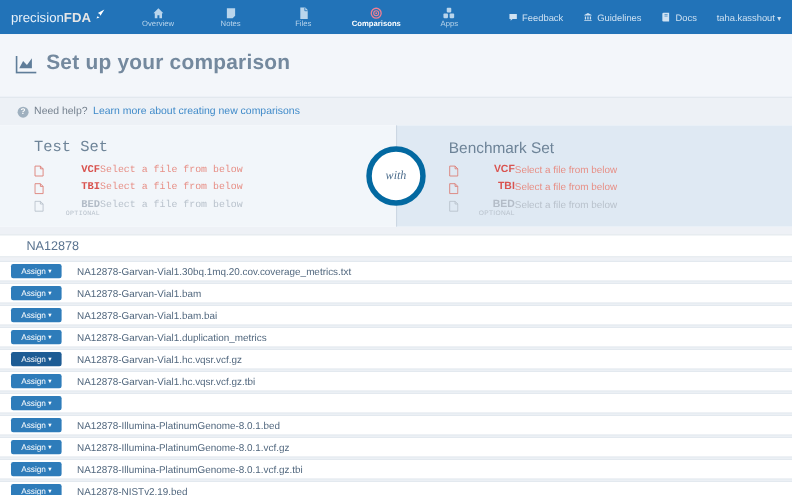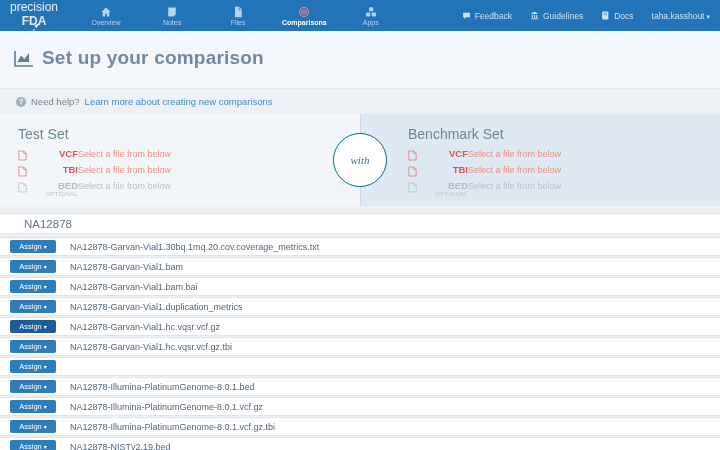--- a/index.html
+++ b/index.html
@@ -6,21 +6,21 @@
     --navbar-bg:#2273b8; --accent-blue:#2e7cba; --accent-blue-dark:#1d5c94;
     --link-blue:#3f8ac9; --danger-red:#d9534f; --salmon:#e78f86;
     --muted-gray:#b3bcc7; --heading-gray:#74899e;
   }
   *{box-sizing:border-box;margin:0;padding:0;}
   html,body{width:720px;height:450px;overflow:hidden;}
   body{font-family:"Liberation Sans","DejaVu Sans",sans-serif;background:#eef1f6;position:relative;}
 
   
   .navbar{height:31px;background:var(--navbar-bg);display:flex;align-items:center;padding:0 10px;color:#cfe2f2;}
-  .brand{display:flex;align-items:center;font-size:12px;color:#e8f1f9;margin-right:26px;cursor:pointer;flex-direction:column;}
+  .brand{display:flex;align-items:center;font-size:12px;color:#e8f1f9;margin-right:26px;cursor:pointer;}
   .brand b{color:#e5e5e5;}
   .brand svg{margin-left:2px;margin-top:-6px;}
   .nav-main{display:flex;align-items:flex-start;gap:22px;height:100%;}
   .nav-item{display:flex;flex-direction:column;align-items:center;justify-content:center;height:31px;min-width:44px;
     color:#b9d5ec;font-size:7px;cursor:pointer;}
   .nav-item svg{width:12px;height:12px;margin-bottom:1px;}
   .nav-item.active{color:#fff;font-weight:bold;}
   .nav-item.active .bullseye{color:#ef7f93;}
   .nav-right{margin-left:auto;display:flex;align-items:center;gap:18px;font-size:8.5px;color:#cfe2f2;}
   .nav-link{display:flex;align-items:center;gap:4px;cursor:pointer;}
@@ -34,35 +34,35 @@
   .page-title{font-size:19px;font-weight:bold;color:var(--heading-gray);letter-spacing:.2px;}
 
   
   .help-bar{height:26px;background:#edf1f6;border-top:1px solid #e0e7ee;display:flex;align-items:center;padding-left:16px;font-size:9.5px;color:#76828f;gap:5px;}
   .q-icon{width:10px;height:10px;border-radius:50%;background:#9fb0bf;color:#fff;font-size:7.5px;display:inline-flex;align-items:center;justify-content:center;font-weight:bold;}
   .help-link{color:var(--link-blue);text-decoration:none;cursor:pointer;}
 
   
   .sets-row{height:92px;display:flex;position:relative;background:#fff;}
   .panel{width:50%;height:100%;padding-top:12px;}
-  .panel.test{background:#f2f6fa;padding-left:18px;}
+  .panel.test{background:#f2f6fa;padding-left:31px;font-family:Liberation Mono, monospace;}
   .panel.bench{background:#dfe9f3;padding-left:48px;}
   .set-title{font-size:14px;color:#6e8498;margin-bottom:7px;font-weight:normal;}
   .set-row{display:flex;align-items:flex-start;margin-bottom:4px;}
   .set-row svg{width:9px;height:11px;margin-top:1px;}
   .set-type{width:46px;margin-left:5px;font-weight:bold;font-size:9.5px;color:var(--danger-red);display:flex;flex-direction:column;line-height:1.1;text-align:right;}
   .set-row.optional .set-type{color:var(--muted-gray);}
   .opt-note{font-weight:normal;font-size:6px;color:#b9c2cc;letter-spacing:.3px;}
   .set-link{font-size:9px;color:var(--salmon);text-decoration:none;cursor:pointer;}
   .set-row.optional .set-link{color:#b9c2cc;}
   .set-row .red-ico{color:#dd7f77;}
   .set-row .gray-ico{color:#b9c2cc;}
   .divider{position:absolute;left:50%;top:0;width:1px;height:100%;background:#ccd7e3;}
   .with-circle{position:absolute;left:50%;top:19px;transform:translateX(-50%);width:54px;height:54px;border-radius:50%;
-    background:#fff;border:1px solid #0369a1;display:flex;align-items:center;justify-content:center;
+    background:#fff;border:5px solid #0369a1;display:flex;align-items:center;justify-content:center;
     font-size:11px;font-style:italic;color:#4f6f8e;font-family:"Liberation Serif",serif;}
 
   
   .gap-strip{height:7px;}
   .filter-box{height:21px;background:#fff;border:1px solid #dfe5eb;border-left:none;border-right:none;}
   .filter-box input{width:100%;height:100%;border:none;outline:none;padding-left:24px;font-size:11.5px;color:#5b7490;font-family:inherit;background:transparent;}
 
   
   .file-list{position:relative;margin-top:3px;}
   .file-row{height:19px;margin-bottom:1px;background:#fff;border:1px solid #dde4ec;border-left:none;border-right:none;

